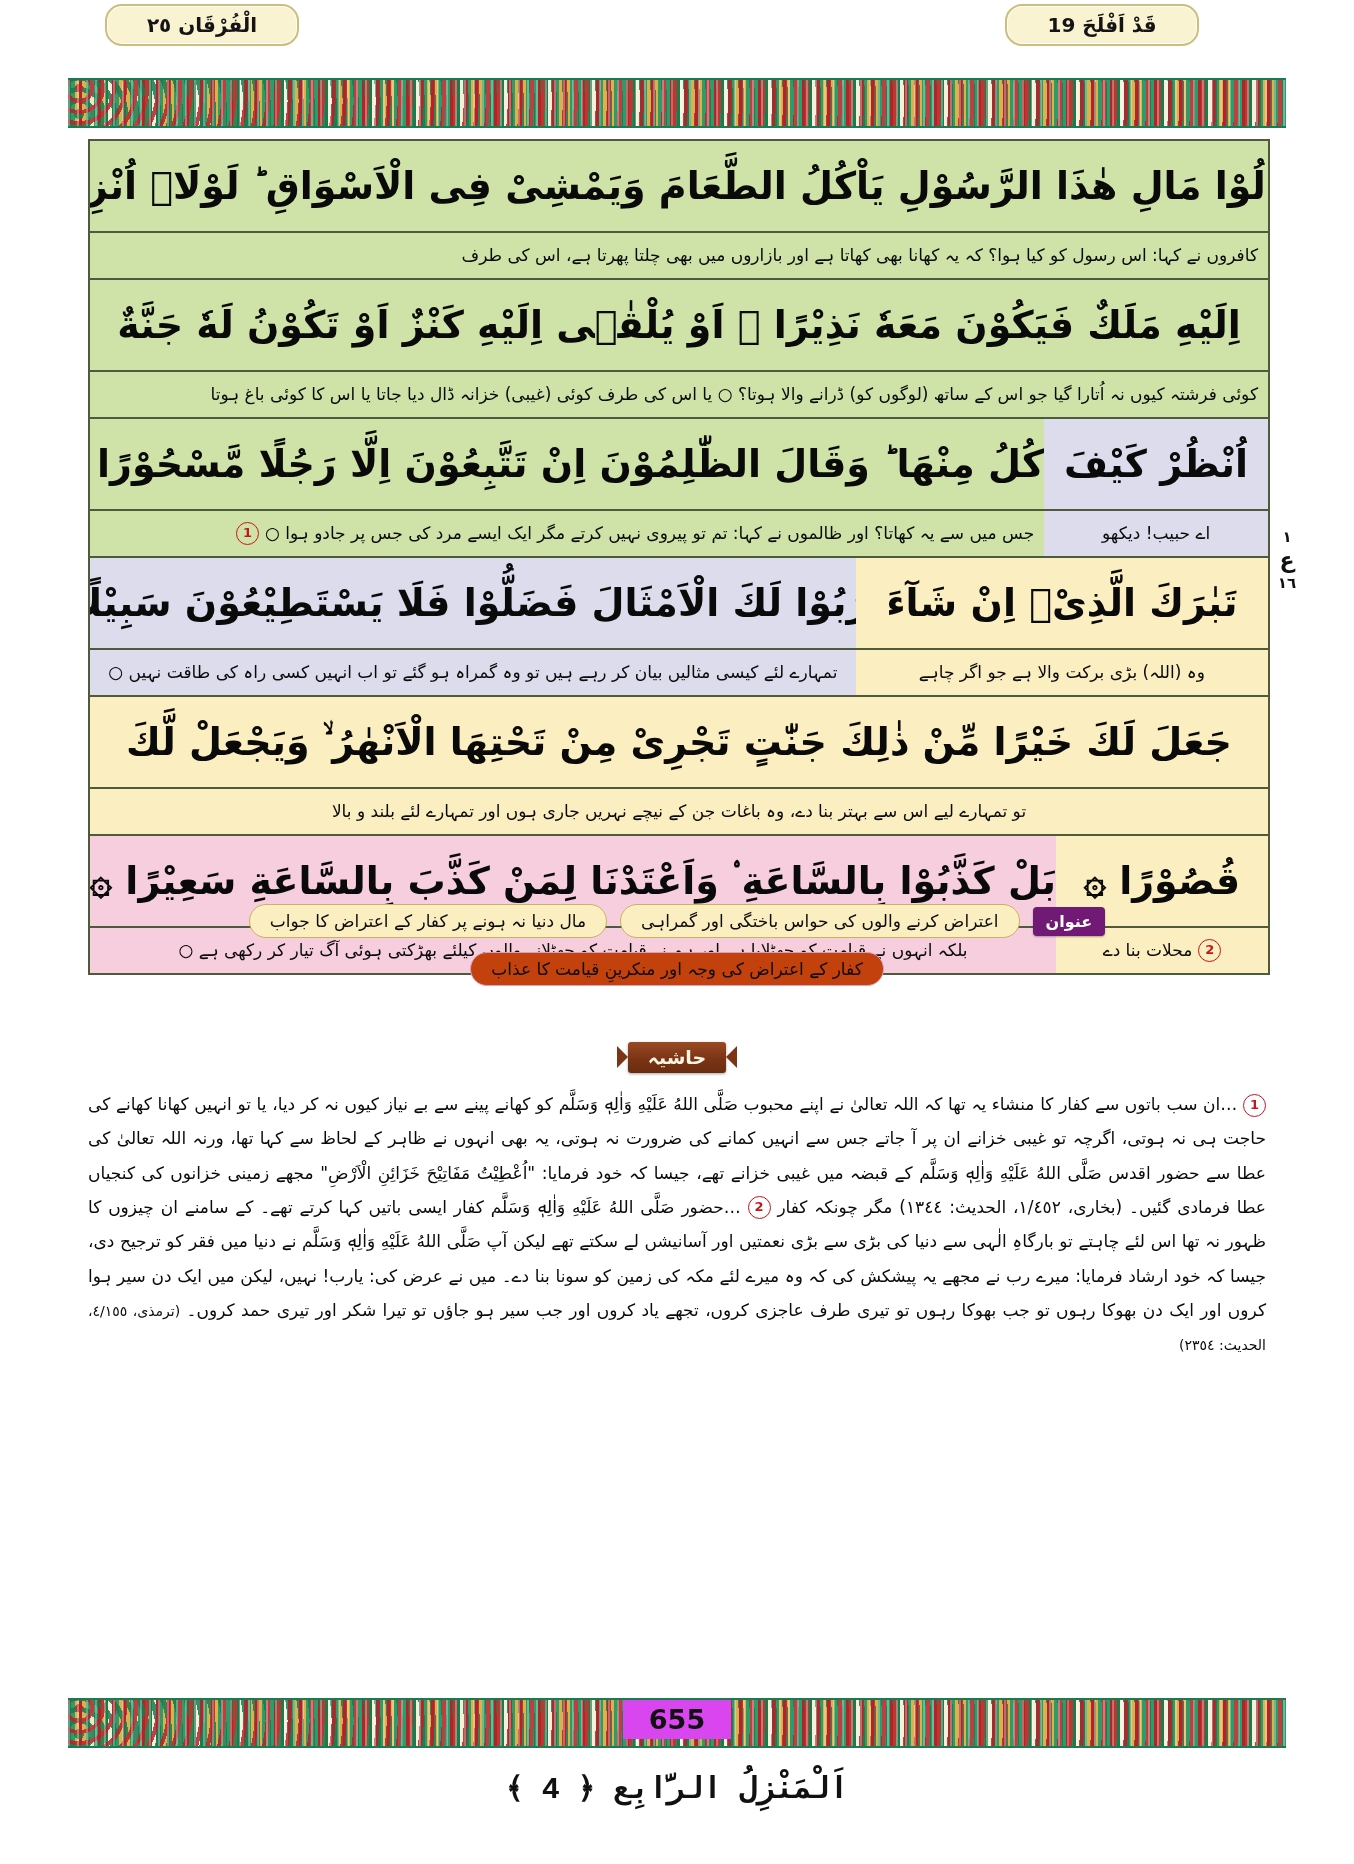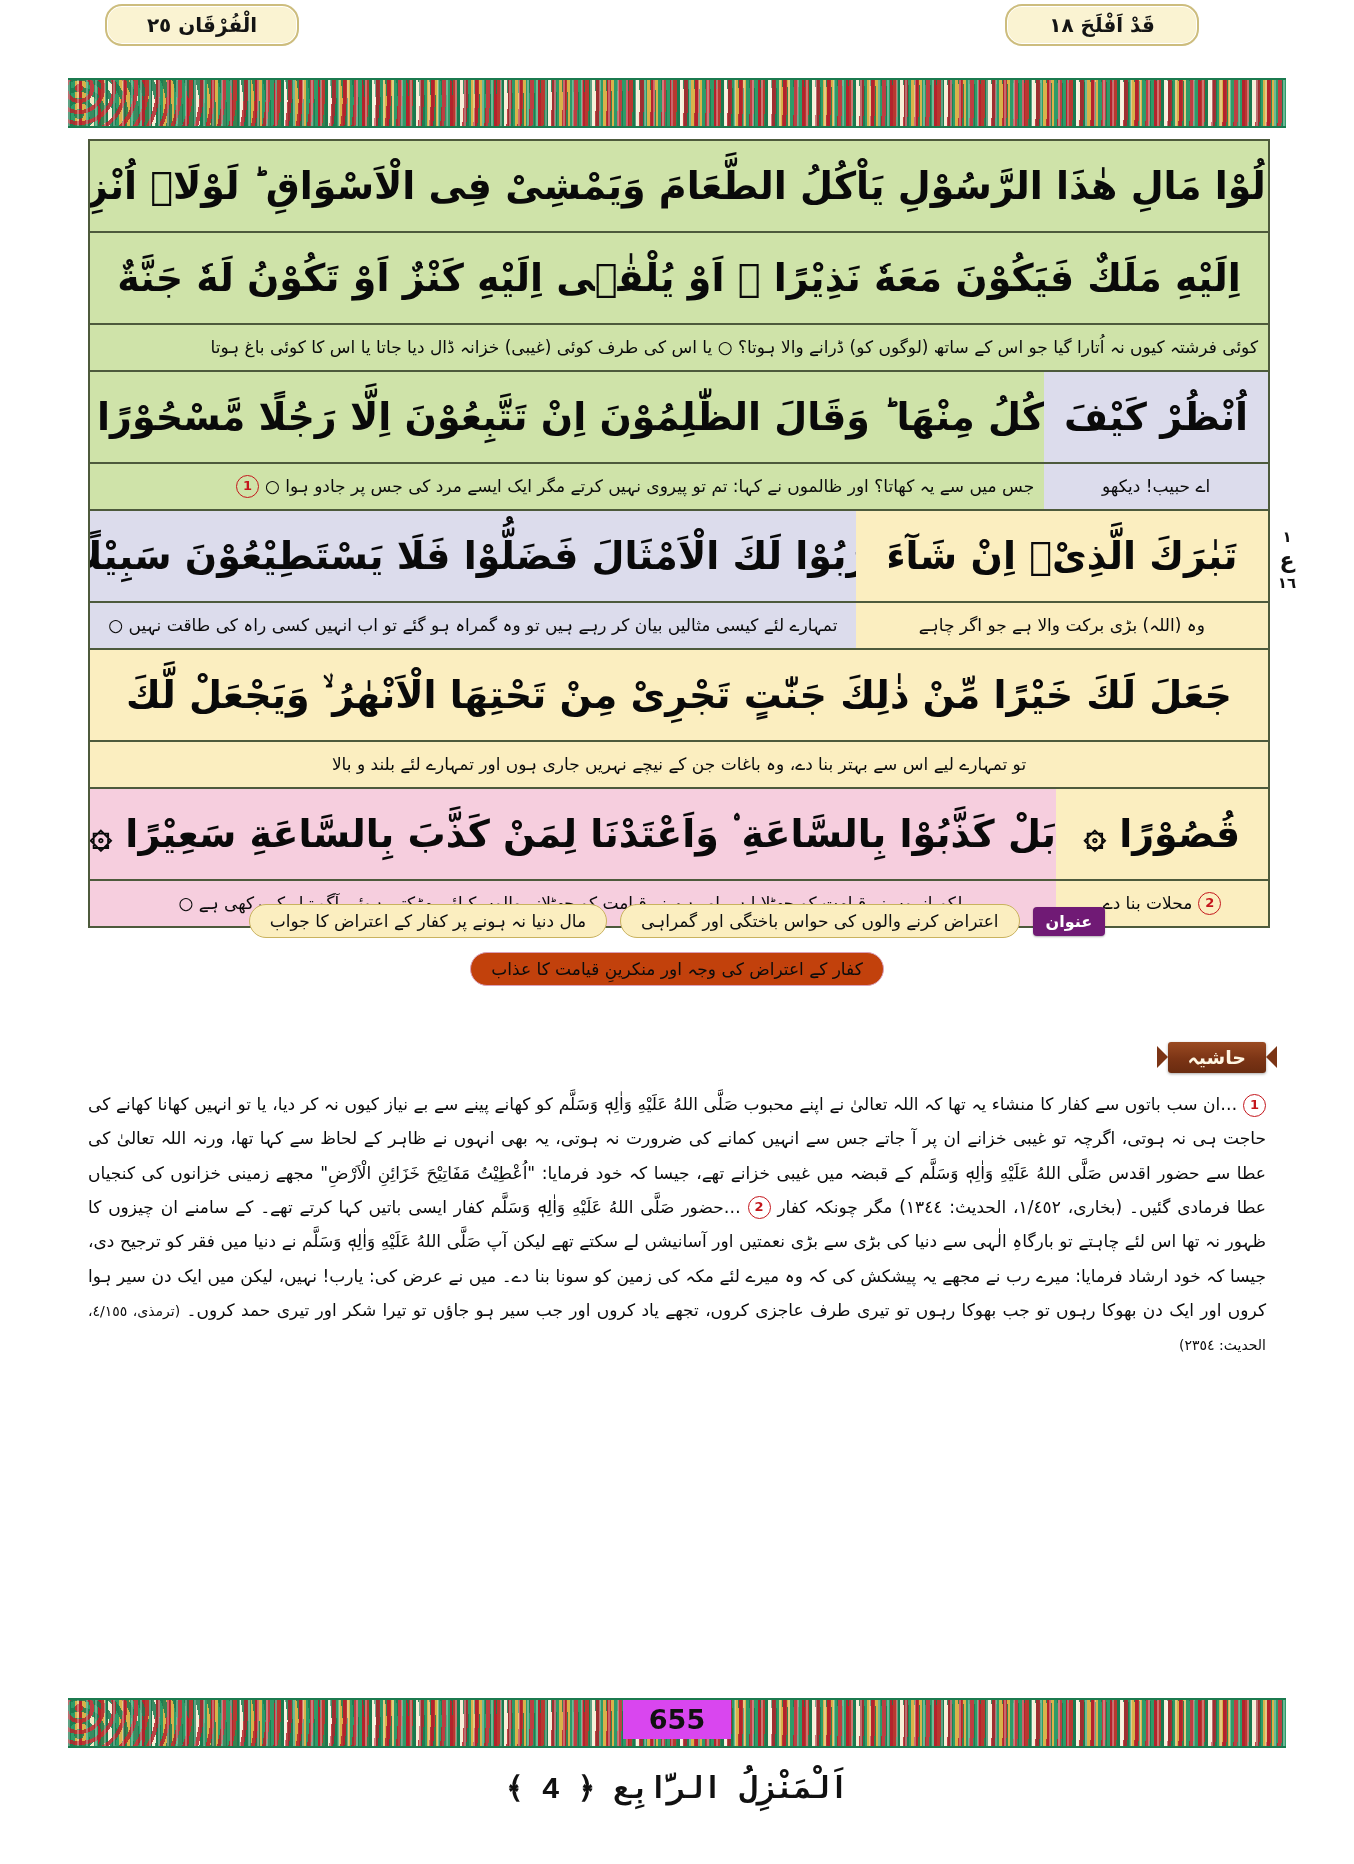--- a/index.html
+++ b/index.html
@@ -108,21 +108,21 @@
     font-size:17px;color:#0c0c0c;direction:rtl;
     border:1px solid #c9b25f;background:#fbeec0;
   }
   .bubble.pink{background:#c2410c;border-color:#d9a1ba;}
 
   
   #footnote-section{
     position:absolute;left:88px;top:1040px;width:1178px;
     direction:rtl;
   }
-  #hashiya-head{display:flex;align-items:center;justify-content:flex-start;gap:9px;direction:rtl;height:34px;}
+  #hashiya-head{display:flex;align-items:center;justify-content:center;gap:9px;direction:rtl;height:34px;}
   .hashiya-banner{
     background:linear-gradient(180deg,#9a4a22 0%,#7b3415 55%,#6a2c10 100%);
     color:#fff6e2;border-radius:3px;padding:4px 20px 5px 20px;
     font-size:19px;font-weight:bold;direction:rtl;white-space:nowrap;
     font-family:"DejaVu Sans",serif;position:relative;
     box-shadow:0 1px 3px rgba(0,0,0,.35);
   }
   .hashiya-banner::before,.hashiya-banner::after{
     content:"";position:absolute;top:50%;transform:translateY(-50%);
     width:0;height:0;border-top:11px solid transparent;border-bottom:11px solid transparent;
@@ -165,33 +165,36 @@
 </head>
 <body>
 
 <div class="page">
 
   <div class="ornband" id="top-border"></div>
   <div class="cartouche" id="surah-cartouche">
     <span>الْفُرْقَان ٢٥</span>
   </div>
   <div class="cartouche" id="para-cartouche">
-    <span>قَدْ اَفْلَحَ ١٨</span>
+    <span>قَدْ اَفْلَحَ 19</span>
   </div>
 
   <div id="ruku-marker">
     <div>١</div>
     <div class="ain">ع</div>
     <div>١٦</div>
   </div>
 
   <div class="quran-block">
 
     <div class="row arabic-row">
       <div class="cell ar bg-green h-ar" style="width:100%">قَالُوْا مَالِ هٰذَا الرَّسُوْلِ يَاْكُلُ الطَّعَامَ وَيَمْشِىْ فِى الْاَسْوَاقِ ؕ لَوْلَاۤ اُنْزِلَ</div>
+    </div>
+    <div class="row urdu-row">
+      <div class="cell ur bg-green h-ur" style="width:100%">کافروں نے کہا: اس رسول کو کیا ہوا؟ کہ یہ کھانا بھی کھاتا ہے اور بازاروں میں بھی چلتا پھرتا ہے، اس کی طرف</div>
     </div>
 
     <div class="row arabic-row">
       <div class="cell ar bg-green h-ar" style="width:100%">اِلَيْهِ مَلَكٌ فَيَكُوْنَ مَعَهٗ نَذِيْرًا ۞ اَوْ يُلْقٰۤى اِلَيْهِ كَنْزٌ اَوْ تَكُوْنُ لَهٗ جَنَّةٌ</div>
     </div>
     <div class="row urdu-row">
       <div class="cell ur bg-green h-ur" style="width:100%">کوئی فرشتہ کیوں نہ اُتارا گیا جو اس کے ساتھ (لوگوں کو) ڈرانے والا ہوتا؟ ○ یا اس کی طرف کوئی (غیبی) خزانہ ڈال دیا جاتا یا اس کا کوئی باغ ہوتا</div>
     </div>
 
     <div class="row arabic-row">

